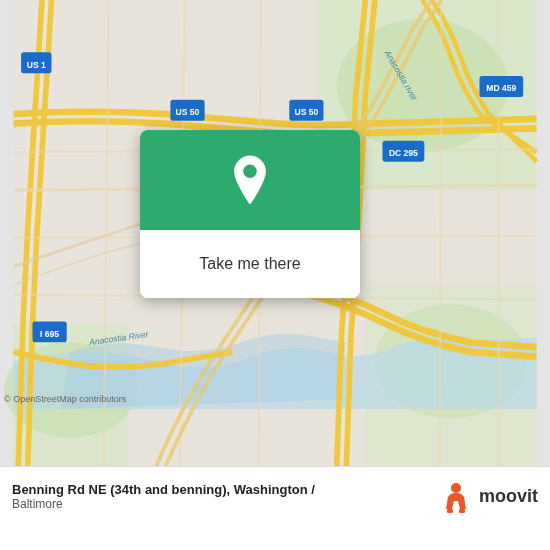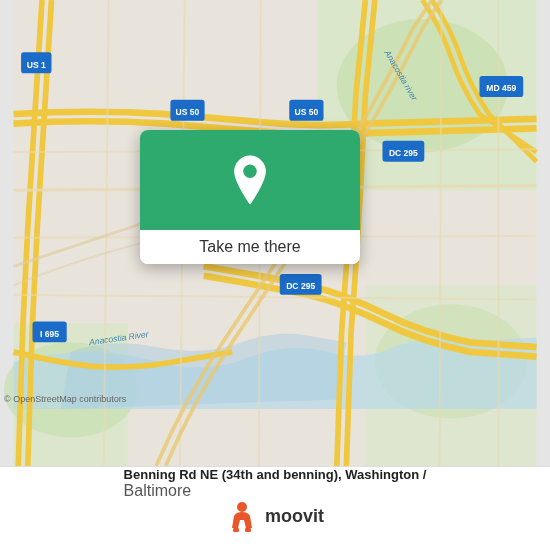--- a/index.html
+++ b/index.html
@@ -49,56 +49,55 @@
 
     .location-pin {
       width: 44px;
       height: 52px;
       position: relative;
     }
 
     #popup-button {
       display: block;
       width: 100%;
-      padding: 8px 0;
+      padding: 25px 0;
       background: white;
       border: none;
       font-size: 16px;
       font-weight: 500;
       color: #333;
       cursor: pointer;
       text-align: center;
     }
 
     
     #bottom-bar {
       width: 550px;
       height: 60px;
       background: white;
       display: flex;
       align-items: center;
       justify-content: space-between;
       padding: 0 12px;
       border-top: 1px solid #ddd;
-      flex-direction: column;
     }
 
     #bottom-left {
       display: flex;
       flex-direction: column;
     }
 
     #address-line {
       font-size: 13px;
       font-weight: 600;
       color: #222;
     }
 
     #city-line {
-      font-size: 16px;
+      font-size: 12px;
       color: #555;
     }
 
     #osm-attribution {
       font-size: 9px;
       color: #666;
       position: absolute;
       bottom: 62px;
       left: 4px;
       text-align: center;

